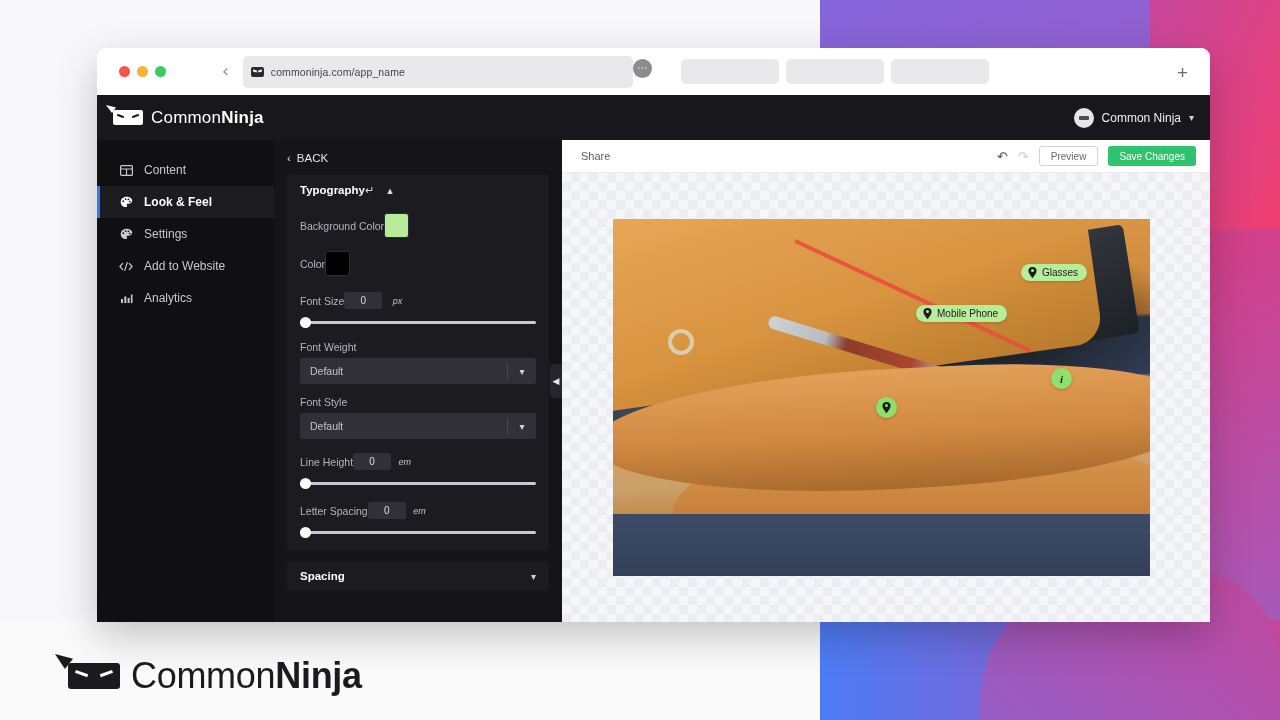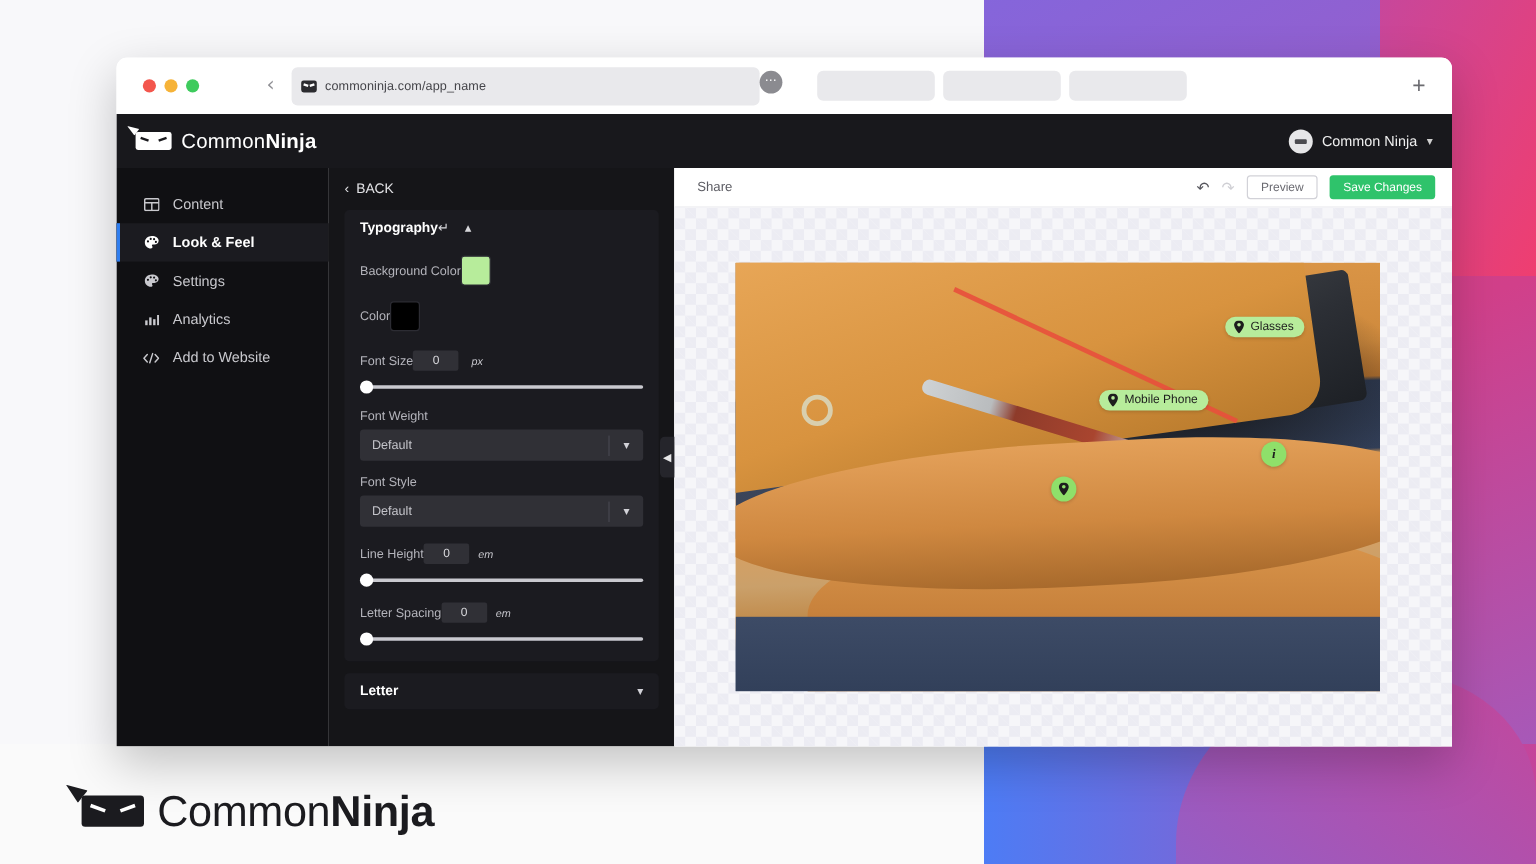--- a/index.html
+++ b/index.html
@@ -395,39 +395,39 @@
               <circle cx="3.3" cy="5.2" r="0.9" fill="#101013"></circle>
               <circle cx="5.6" cy="3.1" r="0.9" fill="#101013"></circle>
               <circle cx="8.4" cy="3.3" r="0.9" fill="#101013"></circle>
               <circle cx="9.9" cy="5.6" r="0.9" fill="#101013"></circle>
             </svg>
           </span>
           <span>Settings</span>
         </div>
         <div class="side-item">
           <span class="side-ico">
+            <svg width="15" height="11" viewBox="0 0 15 11" fill="none" stroke="#c9c9ce" stroke-width="1.3" stroke-linecap="round" stroke-linejoin="round">
+              <polyline points="4,2.2 1,5.5 4,8.8"></polyline>
+                <polyline points="11,2.2 14,5.5 11,8.8"></polyline>
+              <line x1="8.8" y1="1.4" x2="6.2" y2="9.6"></line>
+            </svg>
+          </span>
+          <span>Add to Website</span>
+        </div>
+        <div class="side-item">
+          <span class="side-ico">
             <svg width="13" height="11" viewBox="0 0 13 11" fill="#c9c9ce">
               <rect x="1" y="6" width="2" height="4"></rect>
                 <rect x="4.3" y="3.5" width="2" height="6.5"></rect>
               <rect x="7.6" y="5" width="2" height="5"></rect>
                 <rect x="10.9" y="1.5" width="1.6" height="8.5"></rect>
             </svg>
           </span>
           <span>Analytics</span>
         </div>
-        <div class="side-item">
-          <span class="side-ico">
-            <svg width="15" height="11" viewBox="0 0 15 11" fill="none" stroke="#c9c9ce" stroke-width="1.3" stroke-linecap="round" stroke-linejoin="round">
-              <polyline points="4,2.2 1,5.5 4,8.8"></polyline>
-                <polyline points="11,2.2 14,5.5 11,8.8"></polyline>
-              <line x1="8.8" y1="1.4" x2="6.2" y2="9.6"></line>
-            </svg>
-          </span>
-          <span>Add to Website</span>
-        </div>
       </div>
 
       <div class="panel">
         <div class="back-row">
           <span>‹</span>
           <span>BACK</span>
         </div>
 
         <div class="card">
           <div class="card-head">
@@ -507,21 +507,21 @@
               </div>
             </div>
             <div class="slider">
               <div class="track"></div>
               <div class="knob"></div>
             </div>
           </div>
         </div>
 
         <div class="card2">
-          <div class="card-title">Letter</div>
+          <div class="card-title">Spacing</div>
           <span style="color:#d2d2d8;font-size:10px;">▾</span>
         </div>
       </div>
 
       <div class="preview">
         <div class="collapse-handle">◀</div>
 
         <div class="ptoolbar">
           <div class="share">Share</div>
           <div class="tools">
@@ -545,21 +545,21 @@
             <div class="denim"></div>
 
             <div class="hot-pill" id="hs0" style="left: 408px; top: 45px;">
               <svg class="pin" viewBox="0 0 9 11">
                 <path d="M4.5 0C2 0 0.4 1.6 0.4 3.7c0 2.6 3.3 6.6 4.1 7.3 0.8-0.7 4.1-4.7 4.1-7.3C8.6 1.6 7 0 4.5 0z" fill="#1d1d1d"></path>
                 <circle cx="4.5" cy="3.6" r="1.5" fill="#b7ec9b"></circle>
               </svg>
               <span>Glasses</span>
             </div>
 
-            <div class="hot-pill" id="hs1" style="left: 303px; top: 106px;">
+            <div class="hot-pill" id="hs1" style="left: 303px; top: 86px;">
               <svg class="pin" viewBox="0 0 9 11">
                 <path d="M4.5 0C2 0 0.4 1.6 0.4 3.7c0 2.6 3.3 6.6 4.1 7.3 0.8-0.7 4.1-4.7 4.1-7.3C8.6 1.6 7 0 4.5 0z" fill="#1d1d1d"></path>
                 <circle cx="4.5" cy="3.6" r="1.5" fill="#b7ec9b"></circle>
               </svg>
               <span>Mobile Phone</span>
             </div>
 
             <div class="hot-dot info" id="hs2" style="left: 438px; top: 149px;">i</div>
 
             <div class="hot-dot" id="hs3" style="left: 263px; top: 178px;">

